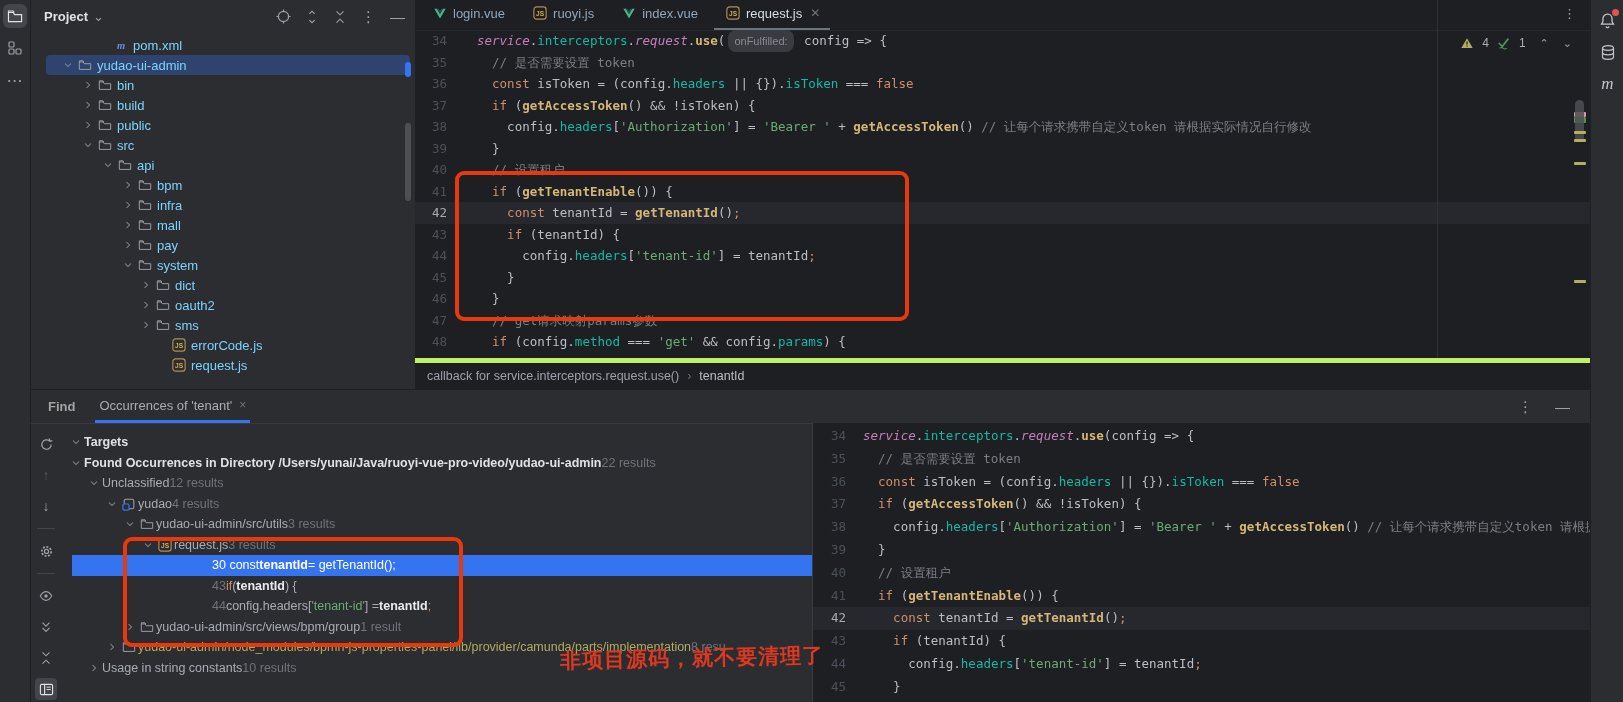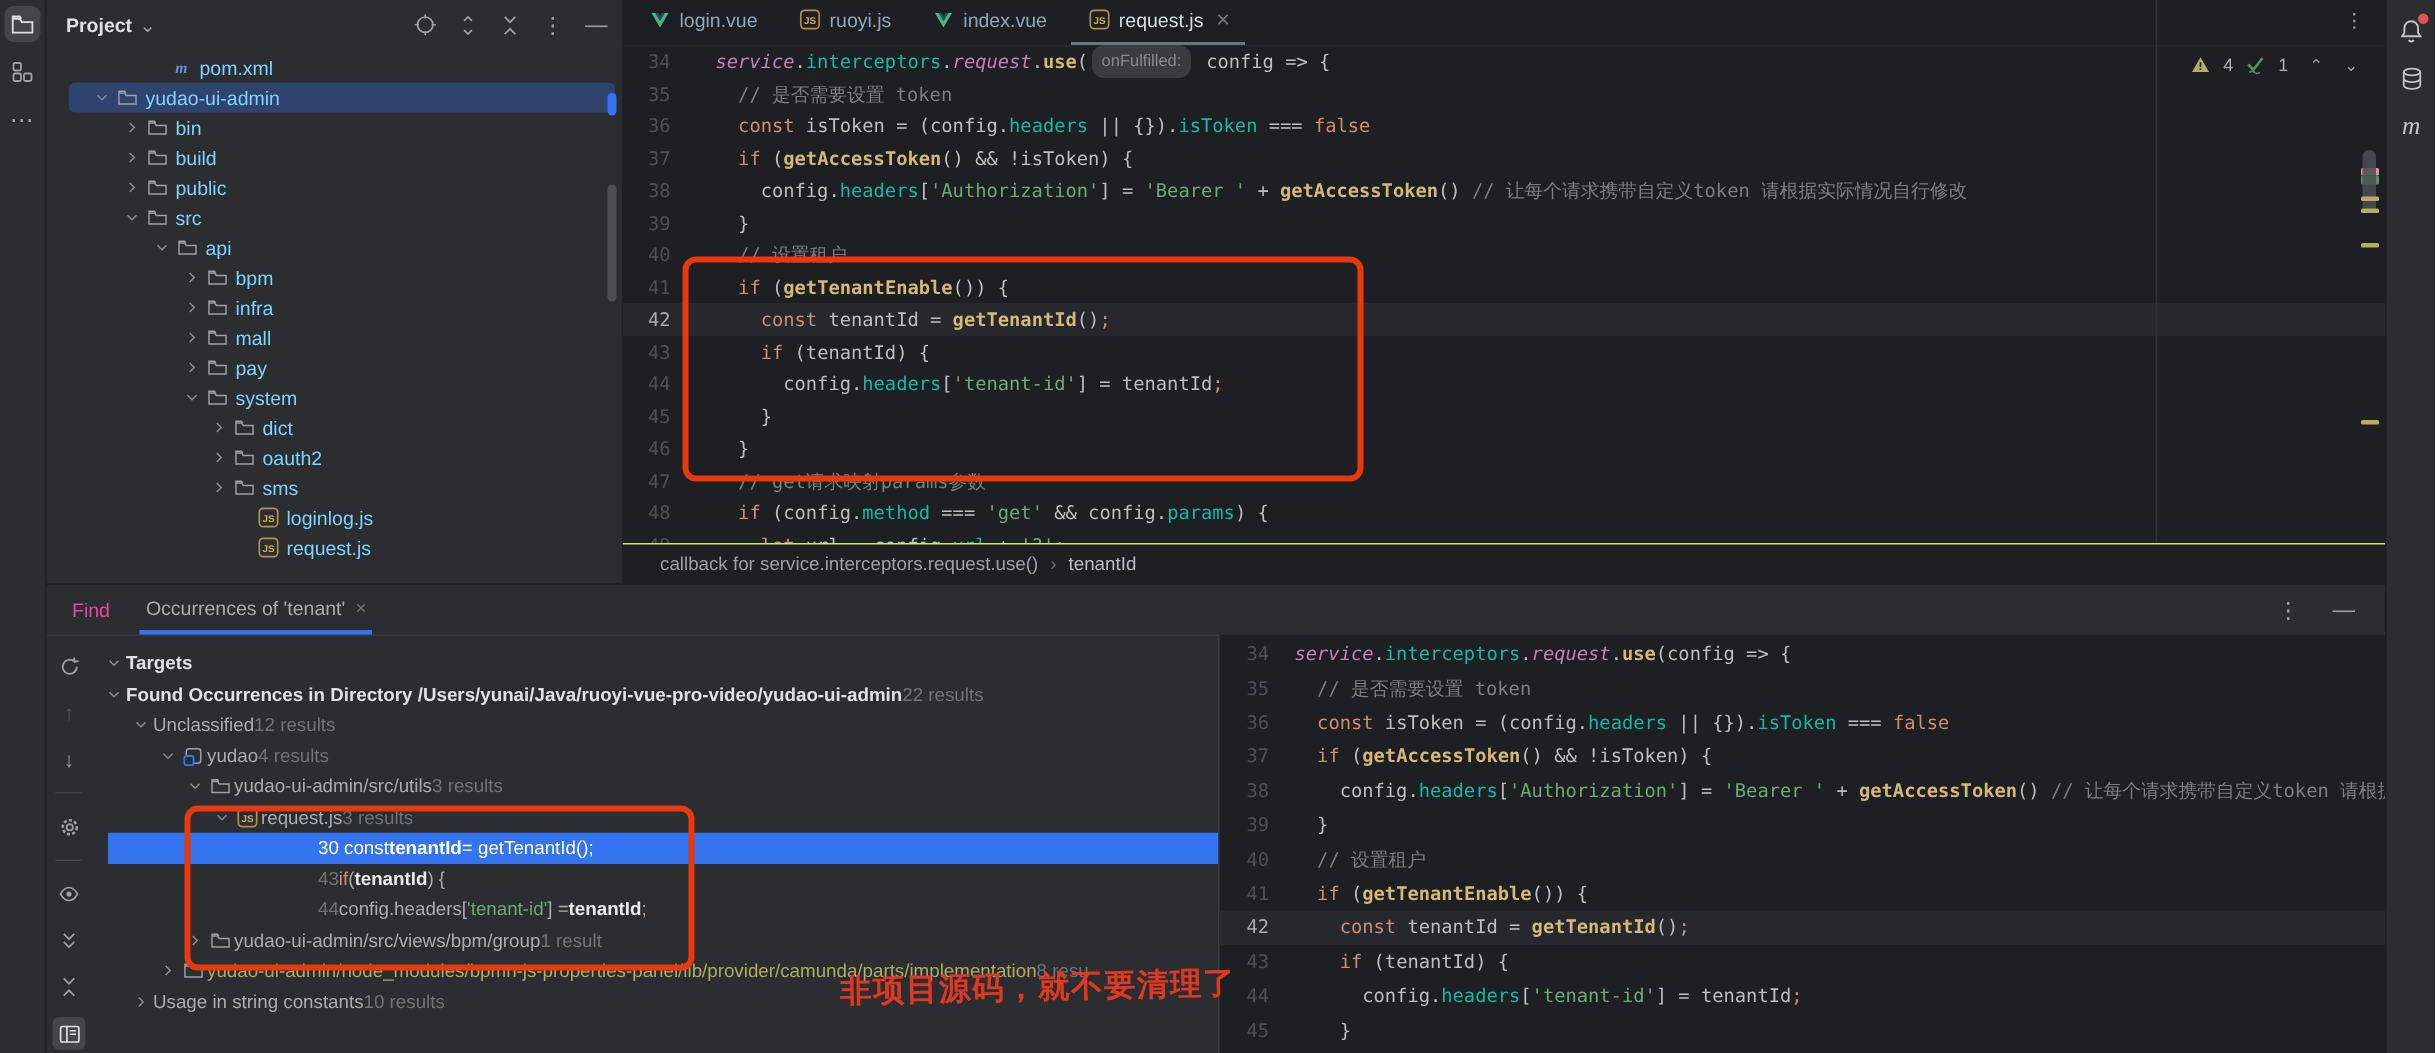--- a/index.html
+++ b/index.html
@@ -36,37 +36,37 @@
   .tab{height:30px;display:flex;align-items:center;gap:6px;padding:0 10px 0 12px;color:#8fa7bc;border-bottom:2px solid transparent;margin-left:6px;}
   .tab.active{color:#d5dfe8;border-bottom:2px solid #6b7580;}
   .tab .close{color:#6f737a;font-size:12px;margin-left:2px;}
   .tab-kebab{position:absolute;right:14px;top:6px;color:#9da0a8;}
   .code{position:absolute;left:0;top:30px;right:0;bottom:0;}
   .cl{height:21.5px;line-height:21.5px;display:flex;white-space:pre;font-size:12.5px;}
   .cl .gut{width:62px;box-sizing:border-box;padding-right:30px;text-align:right;color:#4b5059;flex:none;}
   .cl.cur{background:#26282e;}
   .cl.cur .gut{color:#a9abb2;}
   .guide{position:absolute;left:1022px;top:0;bottom:26px;width:1px;background:#2f3135;}
-  .breadcrumb{position:absolute;left:0;right:0;bottom:0;height:26px;background:#1e1f22;border-top:1px solid #bef264;
-              display:flex;align-items:center;padding-left:25px;font-size:12.5px;color:#9da0a8;gap:8px;z-index:3;}
+  .breadcrumb{position:absolute;left:0;right:0;bottom:0;height:26px;background:#1e1f22;border-top:5px solid #bef264;
+              display:flex;align-items:center;padding-left:12px;font-size:12.5px;color:#9da0a8;gap:8px;z-index:3;}
   .breadcrumb .sep{color:#6f737a;}
   .breadcrumb .leaf{color:#bcbec4;}
   .inspect{position:absolute;right:18px;top:36px;display:flex;align-items:center;gap:8px;font-size:12px;color:#a8acb3;z-index:3;}
   .ed-scroll{position:absolute;left:1160px;width:9px;border-radius:5px;background:#4d4f53;opacity:.85;}
   .ed-mark{position:absolute;left:1159px;width:12px;border-radius:1px;}
 
   
   .c-d{color:#bcbec4;} .c-kw{color:#cf8e6d;} .c-str{color:#6aab73;} .c-cmt{color:#7a7e85;}
   .c-pv{color:#14b8a6;} .c-pvi{color:#c77dbb;font-style:italic;} .c-fn{color:#d5b778;font-weight:bold;}
   .c-hint{background:#393b40;color:#868a91;border-radius:8px;padding:1px 6px;font-size:11px;font-family:"Liberation Sans",sans-serif;margin:0 3px;}
 
   
   .find{position:absolute;left:30px;top:389px;width:1560px;height:313px;background:#2b2d30;border-top:1px solid #1e1f22;}
   .find-header{height:33px;display:flex;align-items:center;border-bottom:1px solid #393b40;position:relative;}
-  .find-label{font-weight:normal;color:#ec4899;margin:0 20px 0 18px;}
+  .find-label{font-weight:bold;color:#a3a3a3;margin:0 20px 0 18px;}
   .find-tab{height:33px;display:flex;align-items:center;gap:7px;color:#a8acb3;border-bottom:3px solid #3574f0;box-sizing:border-box;padding:0 4px;}
   .find-tab .close{color:#6f737a;font-size:12px;}
   .fh-icons{position:absolute;right:20px;top:0;height:33px;display:flex;align-items:center;gap:22px;color:#9da0a8;}
   .find-toolbar{position:absolute;left:0;top:43px;width:32px;display:flex;flex-direction:column;align-items:center;gap:9px;color:#9da0a8;}
   .ft-sep{width:18px;height:1px;background:#43454a;margin:2px 0;}
   .ft-btn{width:22px;height:22px;display:flex;align-items:center;justify-content:center;border-radius:4px;}
   .ft-btn.active{background:#43454a;color:#dfe1e5;}
   .ft-btn.disabled{color:#54565b;}
   .results{position:absolute;left:32px;top:33px;width:750px;bottom:0;padding-top:9px;overflow:hidden;}
   .frow{height:20.5px;display:flex;align-items:center;position:relative;white-space:nowrap;font-size:12.5px;overflow:hidden;}
@@ -423,21 +423,21 @@
           <span style="width: 124px; flex: 0 0 auto;"></span>
           <span class="tchev"></span>
           <span class="ticon">
             <span style="display: inline-flex; align-items: center;">
               <svg width="14" height="14" viewBox="0 0 16 16" fill="none" xmlns="http://www.w3.org/2000/svg">
                 <rect x="1" y="1" width="14" height="14" rx="3" stroke="#b38e4e" stroke-width="1.3"></rect>
                 <text x="8" y="11.5" font-size="7.5" font-weight="bold" fill="#d5b056" text-anchor="middle" font-family="sans-serif">JS</text>
               </svg>
             </span>
           </span>
-          <span class="tlabel">loginlog.js</span>
+          <span class="tlabel">errorCode.js</span>
         </div>
         <div class="trow">
           <span style="width: 124px; flex: 0 0 auto;"></span>
           <span class="tchev"></span>
           <span class="ticon">
             <span style="display: inline-flex; align-items: center;">
               <svg width="14" height="14" viewBox="0 0 16 16" fill="none" xmlns="http://www.w3.org/2000/svg">
                 <rect x="1" y="1" width="14" height="14" rx="3" stroke="#b38e4e" stroke-width="1.3"></rect>
                 <text x="8" y="11.5" font-size="7.5" font-weight="bold" fill="#d5b056" text-anchor="middle" font-family="sans-serif">JS</text>
               </svg>

